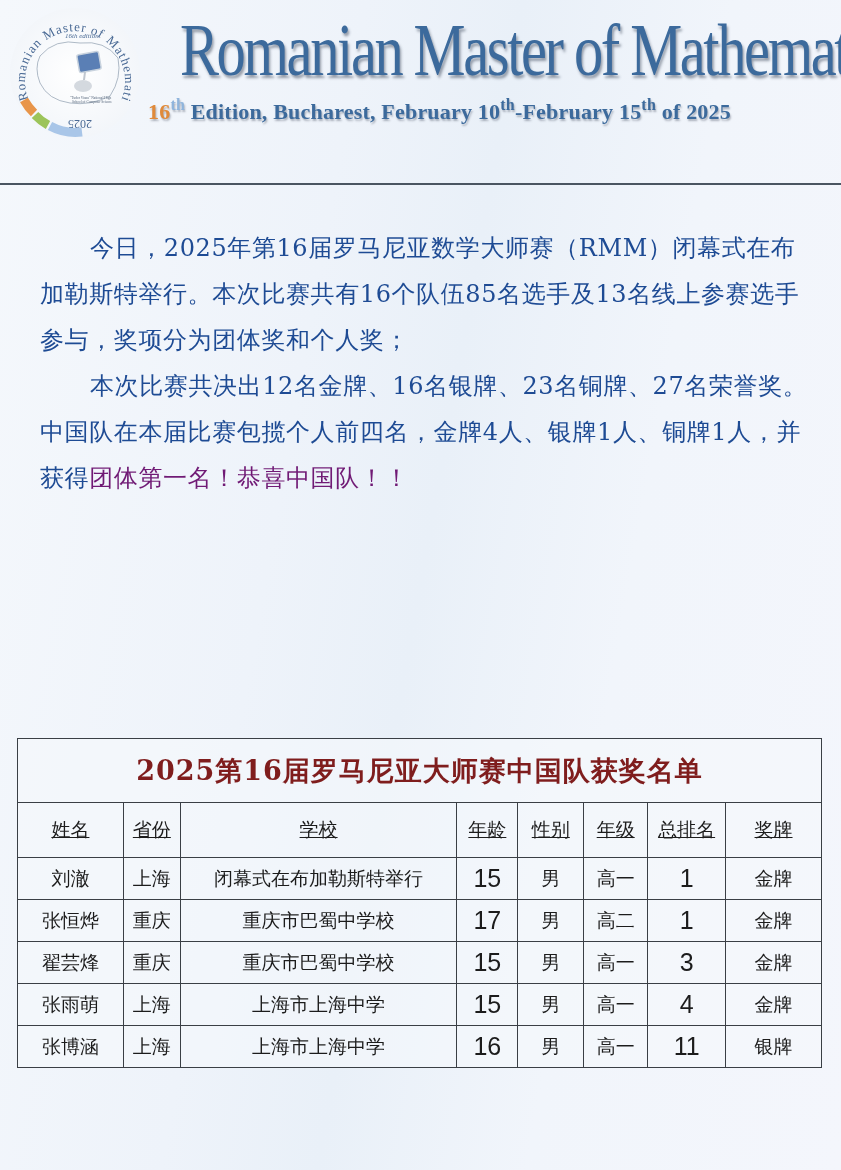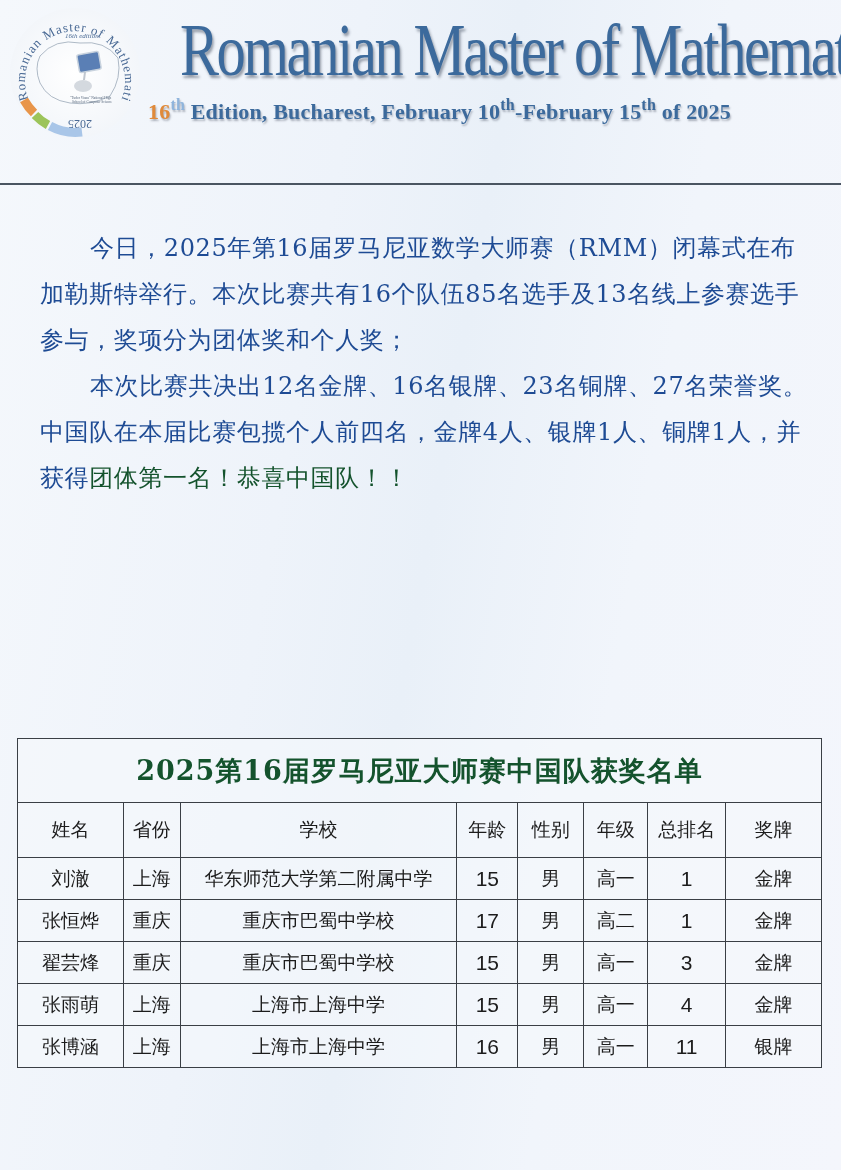--- a/index.html
+++ b/index.html
@@ -42,40 +42,40 @@
   }
   
   .article {
     position: absolute; left: 40px; top: 225px; width: 780px;
     font-family: "DejaVu Serif", "Liberation Serif", serif;
     font-weight: normal; font-size: 24px; line-height: 46px;
     color: #1e4b94; letter-spacing: 0.6px;
   }
   .article p { text-indent: 50px; }
   .article p + p { margin-top: 0px; }
-  .article .red { color: #14532d; }
+  .article .red { color: #701a75; }
   
   .award-table {
     position: absolute; left: 17px; top: 738px; width: 805px;
     border-collapse: collapse;
     font-family: "DejaVu Sans", "Liberation Sans", sans-serif;
     color: #1c1c1c;
     background: rgba(245,248,252,0.6);
   }
   .award-table td, .award-table th {
     border: 1.5px solid #3a3f45; text-align: center; font-weight: normal;
     font-size: 19px; height: 42px; padding: 0;
   }
   .award-table .title-cell {
     height: 64px; font-size: 27px; font-weight: bold;
     font-family: "DejaVu Serif", "Liberation Serif", serif;
-    color: #14532d; letter-spacing: 1px;
+    color: #7f1d1d; letter-spacing: 1px;
   }
-  .award-table th { height: 55px; }
-  .award-table .num-cell { font-family: "Liberation Sans", "DejaVu Sans", sans-serif; font-size: 21px; }
+  .award-table th { height: 55px; text-decoration: underline; }
+  .award-table .num-cell { font-family: "Liberation Sans", "DejaVu Sans", sans-serif; font-size: 25px; }
 </style>
 </head>
 <body>
 
 <div class="banner">
   <div class="logo">
     <svg viewBox="0 0 130 130">
       <defs>
         <path id="ringPath" d="M 20 95 A 50 50 0 1 1 110 95"></path>
       </defs>
@@ -139,21 +139,21 @@
     <th>学校</th>
     <th>年龄</th>
     <th>性别</th>
     <th>年级</th>
     <th>总排名</th>
     <th>奖牌</th>
   </tr>
   <tr>
     <td>刘澈</td>
     <td>上海</td>
-    <td>华东师范大学第二附属中学</td>
+    <td>闭幕式在布加勒斯特举行</td>
     <td class="num-cell">15</td>
     <td>男</td>
     <td>高一</td>
     <td class="num-cell">1</td>
     <td>金牌</td>
   </tr>
   <tr>
     <td>张恒烨</td>
     <td>重庆</td>
     <td>重庆市巴蜀中学校</td>

